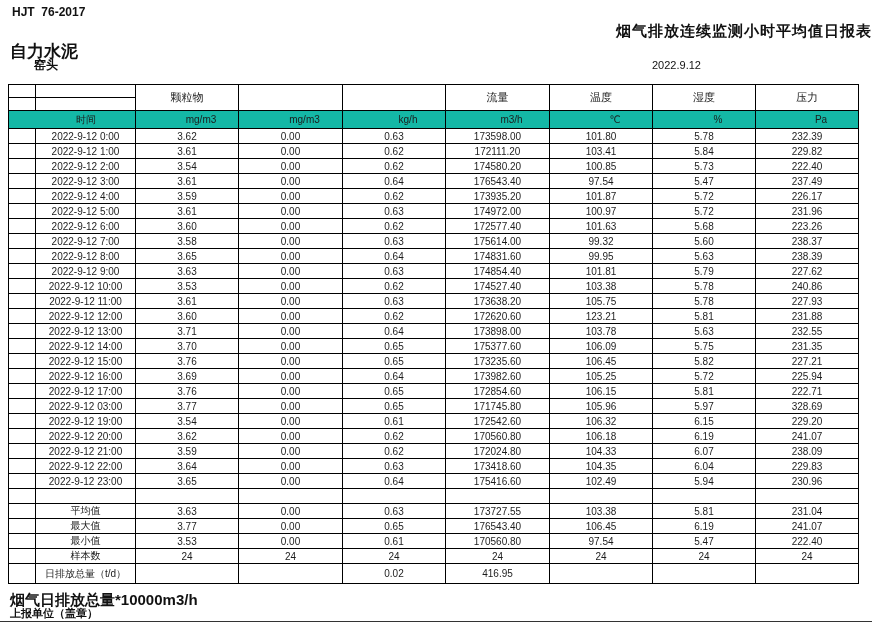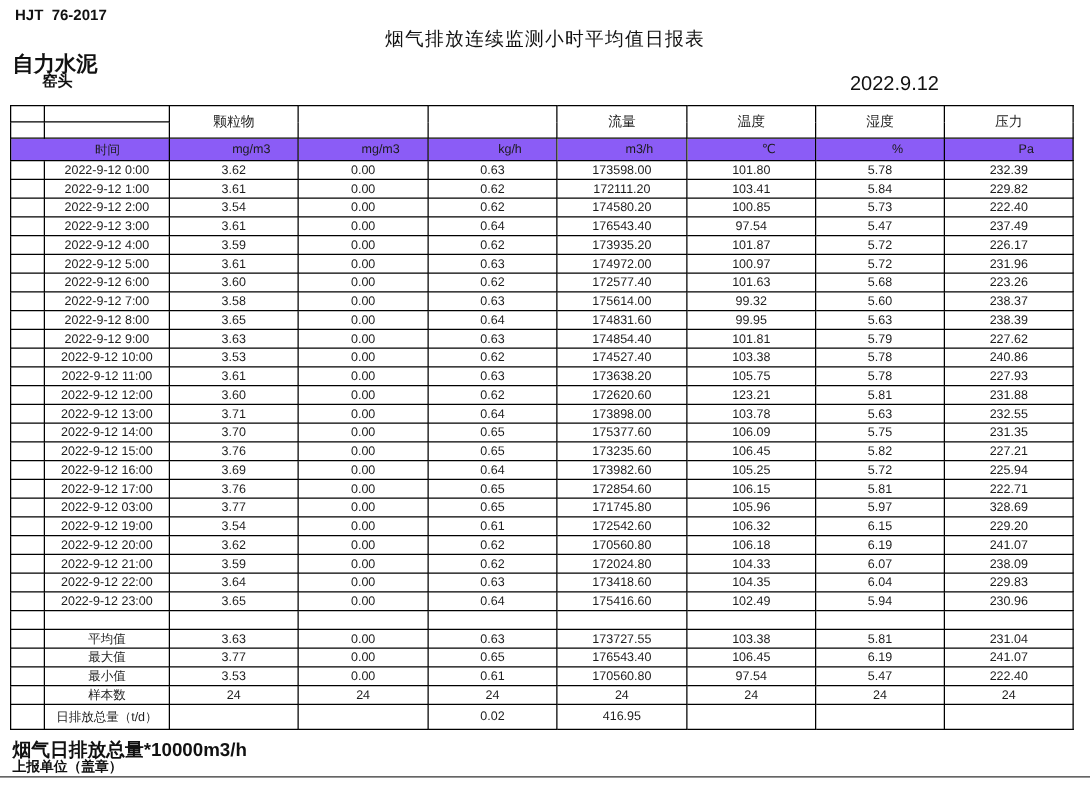--- a/index.html
+++ b/index.html
@@ -2,35 +2,35 @@
 <html><head>
 <meta charset="utf-8">
 <style>
   html,body{margin:0;padding:0;}
   body{
     width:872px;height:628px;position:relative;background:#ffffff;
     font-family:"Liberation Sans","DejaVu Sans",sans-serif;color:#111;
     overflow:hidden;
   }
   .std{position:absolute;left:12px;top:5px;font-size:12px;font-weight:bold;white-space:pre;}
-  .title{position:absolute;left:0;top:22px;width:872px;text-align:center;font-size:15px;font-weight:normal;letter-spacing:1px;}
+  .title{position:absolute;left:0;top:22px;width:872px;text-align:right;font-size:15px;font-weight:bold;letter-spacing:1px;}
   .company{position:absolute;left:10px;top:40px;font-size:17px;font-weight:bold;text-align:right;}
   .site{position:absolute;left:10px;top:57px;font-size:12px;font-weight:bold;margin-left:24px;}
-  .rdate{position:absolute;left:680px;top:59px;font-size:16px;}
+  .rdate{position:absolute;left:652px;top:59px;font-size:11px;}
   table.report{
     position:absolute;left:8px;top:84px;width:850px;
     border-collapse:collapse;table-layout:fixed;
   }
   table.report td{
     border:1px solid #000;font-size:10px;text-align:center;vertical-align:middle;
     padding:0;white-space:nowrap;overflow:hidden;color:#1c1c1c;
   }
   tr.h1 td, tr.h2 td{height:12px;font-size:11px;}
   tr.h1 td{font-size:11px;}
-  tr.units td{height:17px;background:#8b5cf6;font-size:10px;padding-left:28px;}
+  tr.units td{height:17px;background:#14b8a6;font-size:10px;padding-left:28px;}
   tr.hour td{height:14px;}
   tr.sep td{height:14px;}
   tr.sum td{height:14px;}
   tr.sum.last td{height:19px;}
   td.nb{border:none;background:#fff;}
   .grouphdr{font-size:11px;}
   .footer-note{position:absolute;left:10px;top:591px;font-size:15px;font-weight:bold;}
   .footer-stamp{position:absolute;left:10px;top:606px;font-size:11px;font-weight:bold;text-align:center;}
   .footer-unit{position:absolute;left:157px;top:606px;font-size:11px;font-weight:bold;margin-top:36px;}
   .bottom-rule{position:absolute;left:0;top:621px;width:872px;border-top:1px solid #333;}

